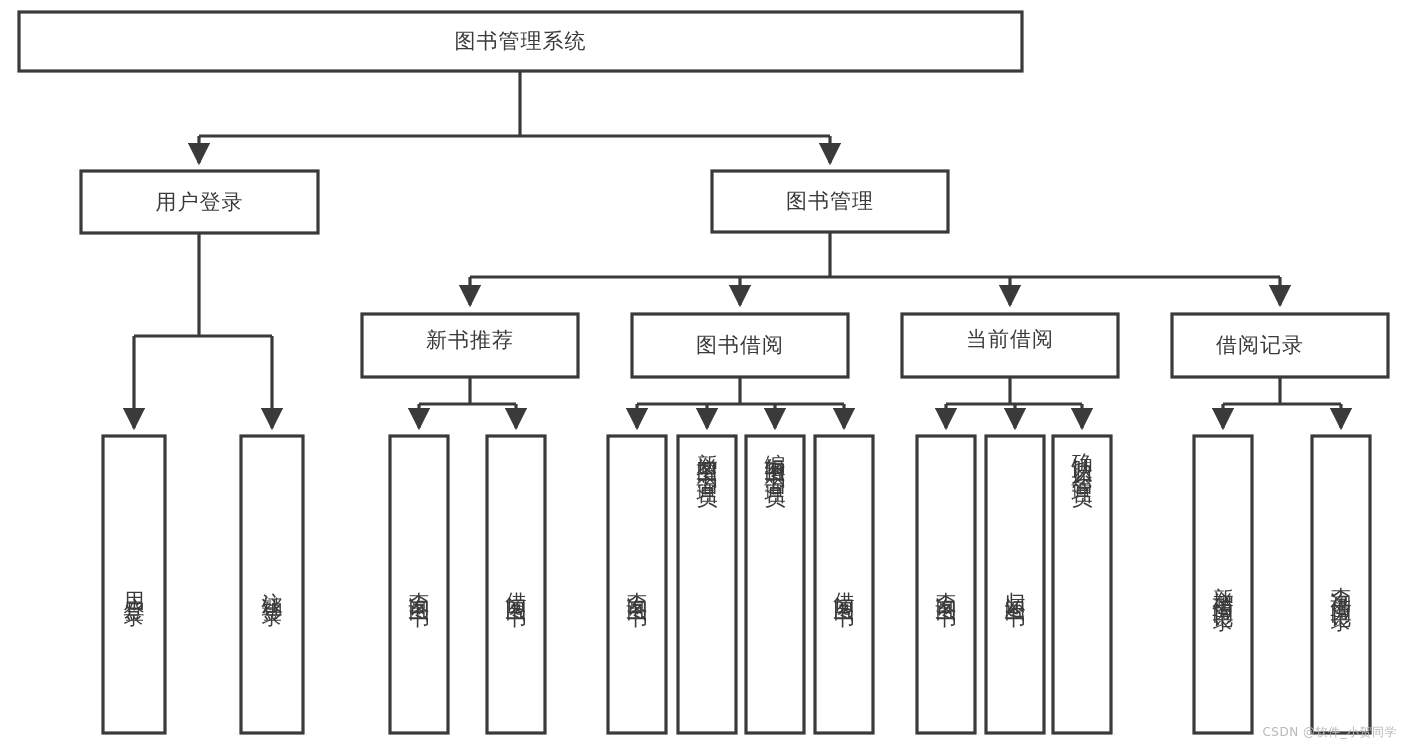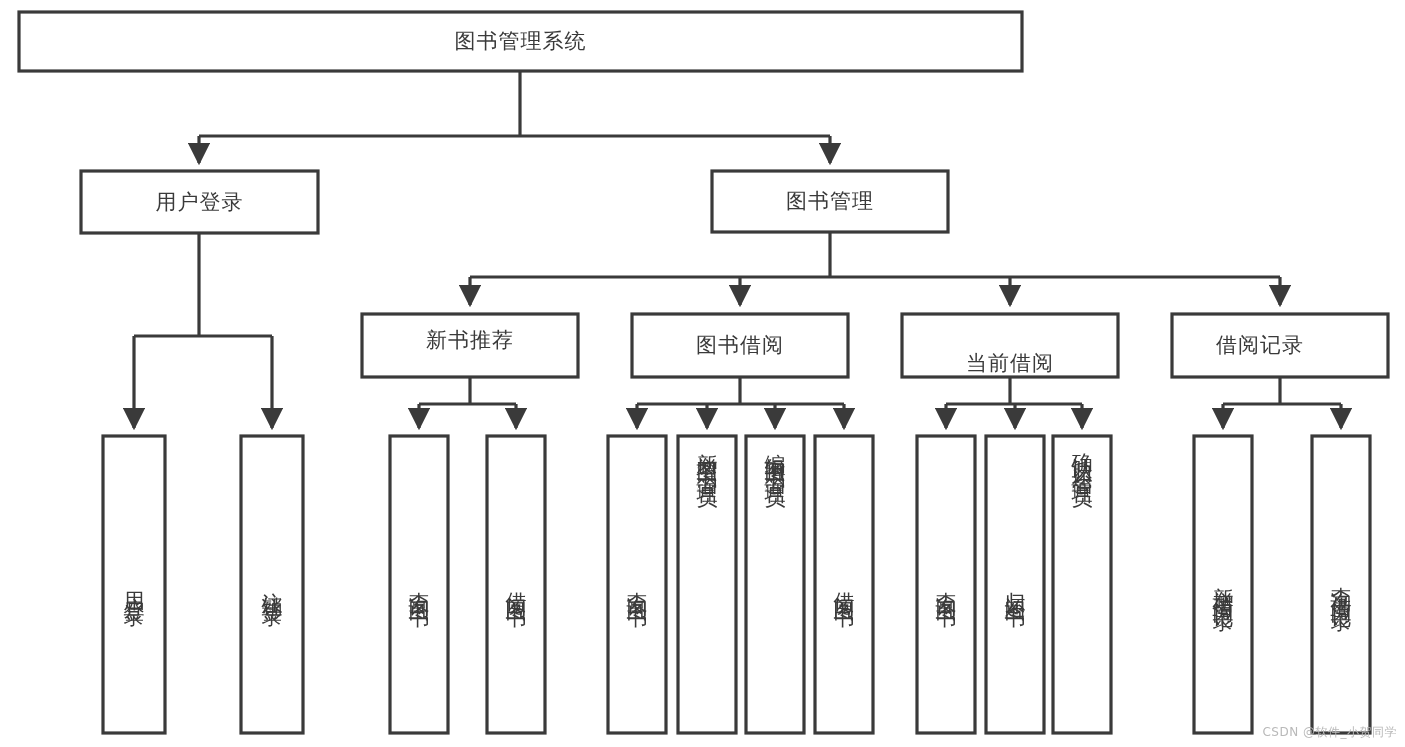--- a/index.html
+++ b/index.html
@@ -107,21 +107,21 @@
   <div class="node-label" style="left:19px;top:12px;width:1003px;height:59px;border-radius:9px;">图书管理系统</div>
 
   <div class="node-label" style="left:81px;top:171px;width:237px;height:62px;">用户登录</div>
 
   <div class="node-label" style="left:712px;top:171px;width:236px;height:61px;">图书管理</div>
 
   <div class="node-label" style="left:362px;top:314px;width:216px;height:52px;">新书推荐</div>
 
   <div class="node-label" style="left:632px;top:314px;width:216px;height:63px;">图书借阅</div>
 
-  <div class="node-label" style="left:902px;top:332px;width:216px;height:63px;">当前借阅</div>
+  <div class="node-label" style="left:902px;top:308px;width:216px;height:63px;">当前借阅</div>
 
   <div class="node-label" style="left:1172px;top:314px;width:176px;height:63px;">借阅记录</div>
 
   <div class="node-label vert" style="left:103px;top:436px;width:62px;height:297px;">用户登录</div>
   <div class="node-label vert" style="left:241px;top:436px;width:62px;height:297px;">注销登录</div>
 
   <div class="node-label vert" style="left:390px;top:436px;width:58px;height:297px;">查询图书</div>
   <div class="node-label vert" style="left:487px;top:436px;width:58px;height:297px;">借阅图书</div>
 
   <div class="node-label vert" style="left:608px;top:436px;width:58px;height:297px;">查询图书</div>

